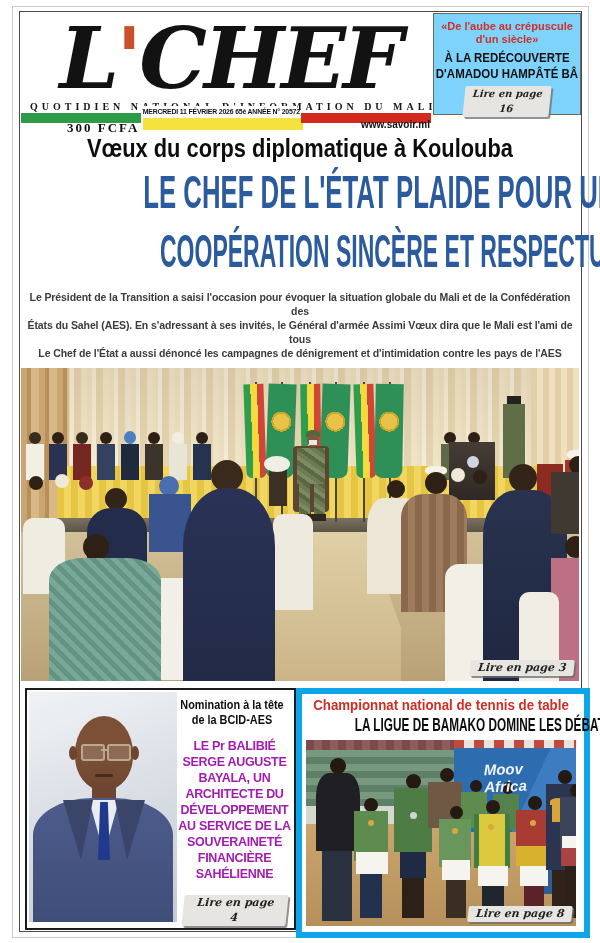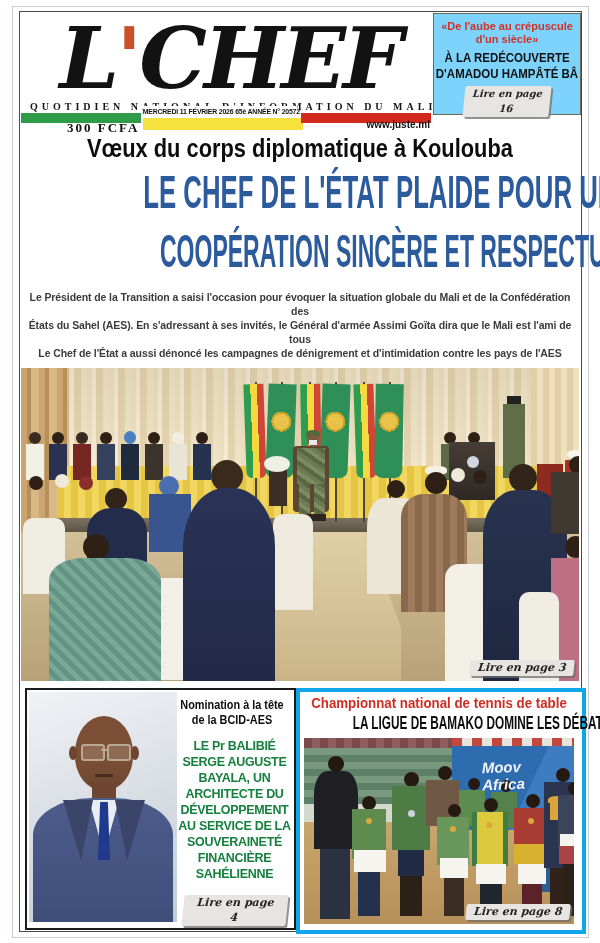--- a/index.html
+++ b/index.html
@@ -54,23 +54,23 @@
           repeating-linear-gradient(90deg,#efe2c2 0 5px,#f7eed8 5px 9px,#e7d6b2 9px 16px,#f2e6c9 16px 22px);}
   #lead-photo-chip{right:5px;bottom:5px;z-index:50;}
   
   #story-left{left:25px;top:688px;width:267px;height:238px;border:2px solid #1b1b1b;background:#fff;}
   #portrait{left:2px;top:2px;width:148px;height:230px;overflow:hidden;
         background:linear-gradient(160deg,#f0f2f5 0%,#d7dce3 55%,#c3cad5 100%);}
   #appointment-kicker{left:146px;top:8px;width:126px;margin-left:-4px;text-align:center;
         font-weight:bold;font-size:12.5px;line-height:15px;color:#0e0e0e;
         transform:scaleX(0.87);transform-origin:50% 50%;}
   #appointment-title{left:151px;top:48px;width:113px;text-align:center;font-weight:bold;
-        font-size:12.5px;line-height:16px;color:#15803d;letter-spacing:-0.3px;}
+        font-size:12.5px;line-height:16px;color:#a21caf;letter-spacing:-0.3px;}
   #appointment-chip{left:156px;top:205px;width:104px;text-align:center;}
-  #story-right{left:296px;top:688px;width:282px;height:238px;border:4px solid #0ea5e9;background:#fff;}
+  #story-right{left:296px;top:688px;width:282px;height:238px;border:6px solid #0ea5e9;background:#fff;}
   #sports-kicker{left:0;top:3px;width:278px;text-align:center;font-weight:bold;font-size:14px;
         color:#cf2e24;white-space:nowrap;transform:scaleX(0.95);transform-origin:50% 50%;}
   #sports-headline{left:0;top:20px;width:278px;text-align:center;font-weight:bold;font-size:19px;
         color:#0d0d0d;white-space:nowrap;transform:scaleX(0.62);transform-origin:50% 50%;}
   #sports-photo{left:4px;top:46px;width:270px;height:186px;overflow:hidden;background:#8fa393;}
   #sports-banner-text{left:178px;top:20px;width:74px;z-index:5;color:#eef3fa;font-weight:bold;
         font-style:italic;font-size:15px;line-height:17px;transform:rotate(-2deg);}
   #sports-chip{right:4px;bottom:4px;z-index:50;}
 </style>
 </head>
@@ -79,36 +79,36 @@
 <div class="abs" id="outer-frame"></div>
 <div class="abs" id="content-frame"></div>
 
 <div class="abs" id="logo"><span>L</span><span class="apos">'</span><span>CHEF</span></div>
 <div class="abs" id="masthead-subtitle">QUOTIDIEN NATIONAL D'INFORMATION DU MALI</div>
 <div class="abs flagbar" id="flag-green"></div>
 <div class="abs" id="flag-yellow"></div>
 <div class="abs flagbar" id="flag-red"></div>
 <div class="abs" id="dateline">MERCREDI 11 FÉVRIER 2026 65è ANNÉE N° 20572</div>
 <div class="abs" id="price">300 FCFA</div>
-<div class="abs" id="website">www.juste.ml</div>
+<div class="abs" id="website">www.savoir.ml</div>
 
 <div class="abs" id="sidebar-box">
   <div class="abs" id="sidebar-kicker">«De l'aube au crépuscule d'un siècle»</div>
   <div class="abs" id="sidebar-title">À LA REDÉCOUVERTE D'AMADOU HAMPÂTÉ BÂ</div>
   <div class="abs" id="sidebar-chip"><span class="chip" style="font-size:10px;">Lire en page 16</span></div>
 </div>
 
 <div class="abs" id="lead-kicker">Vœux du corps diplomatique à Koulouba</div>
 <div class="abs" id="headline">
   <div class="headline-line hl1">LE CHEF DE L'ÉTAT PLAIDE POUR UNE</div>
   <div class="headline-line hl2">COOPÉRATION SINCÈRE ET RESPECTUEUSE</div>
 </div>
 <div class="abs" id="standfirst">
   <div>Le Président de la Transition a saisi l'occasion pour évoquer la situation globale du Mali et de la Confédération des</div>
-  <div>États du Sahel (AES). En s'adressant à ses invités, le Général d'armée Assimi Goïta dira que le Mali est l'ami de tous</div>
+  <div>États du Sahel (AES). En s'adressant à ses invités, le Général d'armée Assimi Vœux dira que le Mali est l'ami de tous</div>
   <div>Le Chef de l'État a aussi dénoncé les campagnes de dénigrement et d'intimidation contre les pays de l'AES</div>
 </div>
 
 <div class="abs" id="lead-photo">
   <span class="chip abs" id="lead-photo-chip">Lire en page 3</span>
 <div style="position: absolute; left: 0px; top: 0px; width: 48px; height: 168px; background: repeating-linear-gradient(90deg, rgb(202, 164, 113) 0px, rgb(202, 164, 113) 6px, rgb(183, 143, 88) 6px, rgb(183, 143, 88) 10px, rgb(216, 184, 134) 10px, rgb(216, 184, 134) 18px);"></div>
     <div style="position: absolute; left: 510px; top: 0px; width: 48px; height: 168px; background: repeating-linear-gradient(90deg, rgb(226, 207, 168) 0px, rgb(226, 207, 168) 6px, rgb(239, 224, 191) 6px, rgb(239, 224, 191) 12px);"></div>
     <div style="position: absolute; left: 36px; top: 98px; width: 480px; height: 54px; background: repeating-linear-gradient(90deg, rgb(231, 197, 68) 0px, rgb(231, 197, 68) 7px, rgb(241, 215, 95) 7px, rgb(241, 215, 95) 14px);"></div>
     <div style="position: absolute; left: 30px; top: 150px; width: 500px; height: 16px; background: linear-gradient(rgb(122, 113, 99), rgb(87, 80, 63));"></div>
     <div style="position: absolute; left: 0px; top: 164px; width: 558px; height: 149px; background: linear-gradient(rgb(210, 192, 152), rgb(185, 161, 118));"></div>

